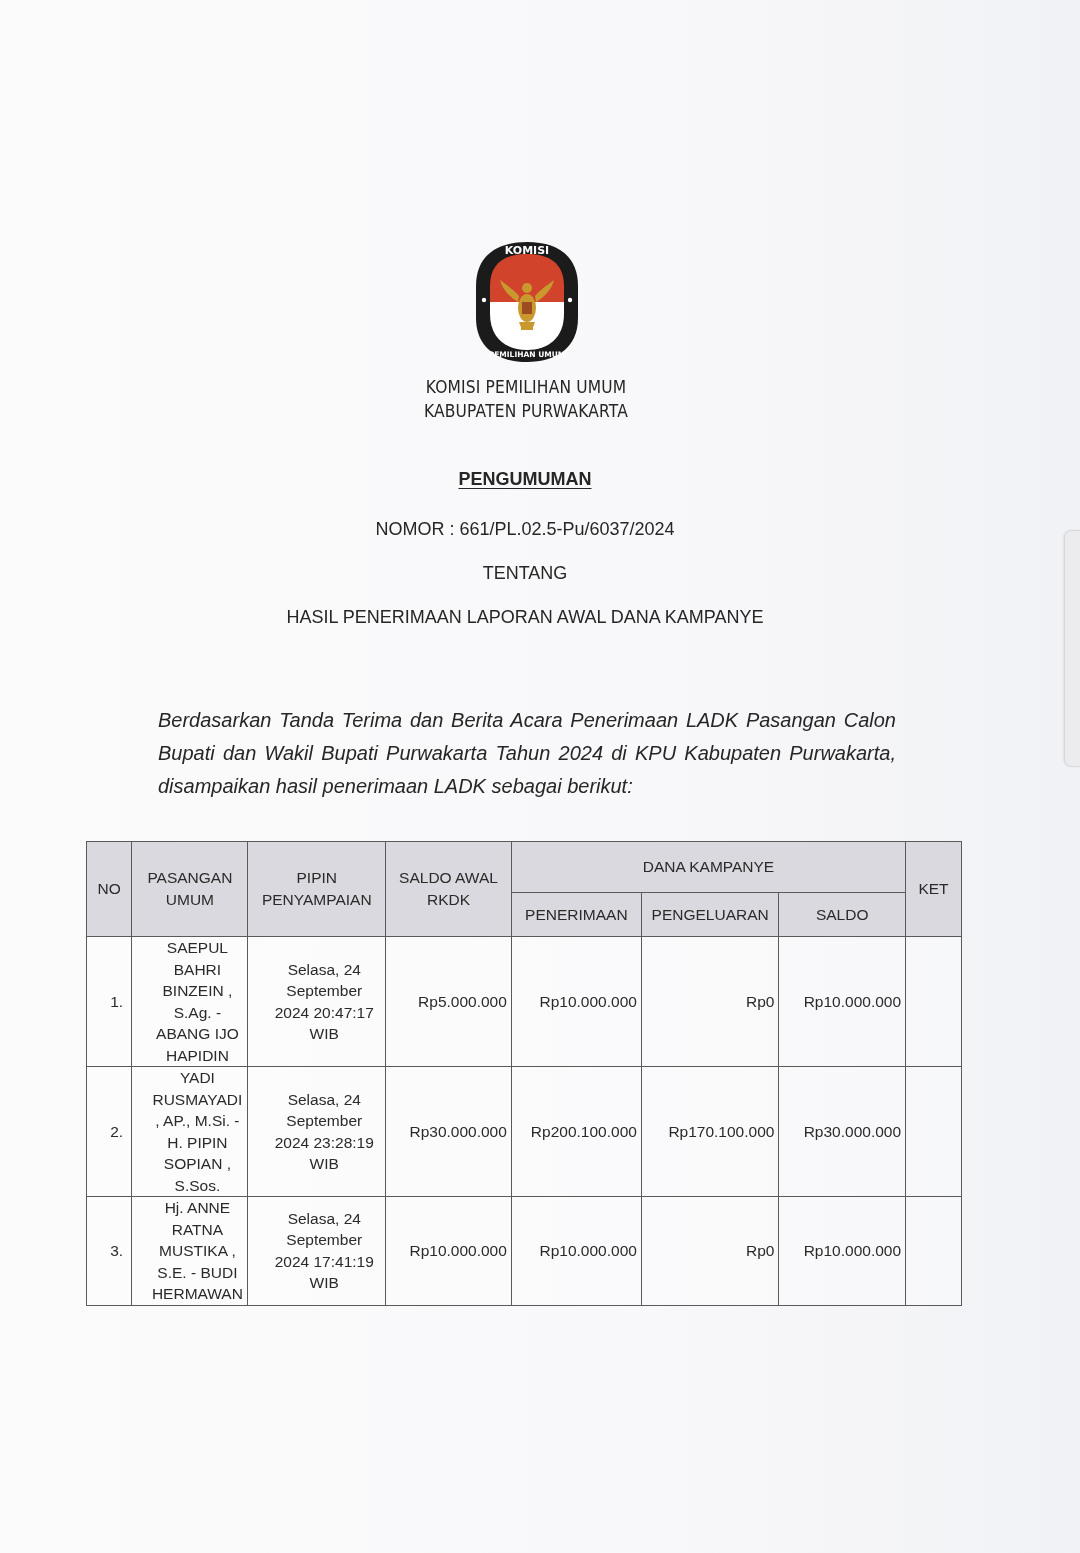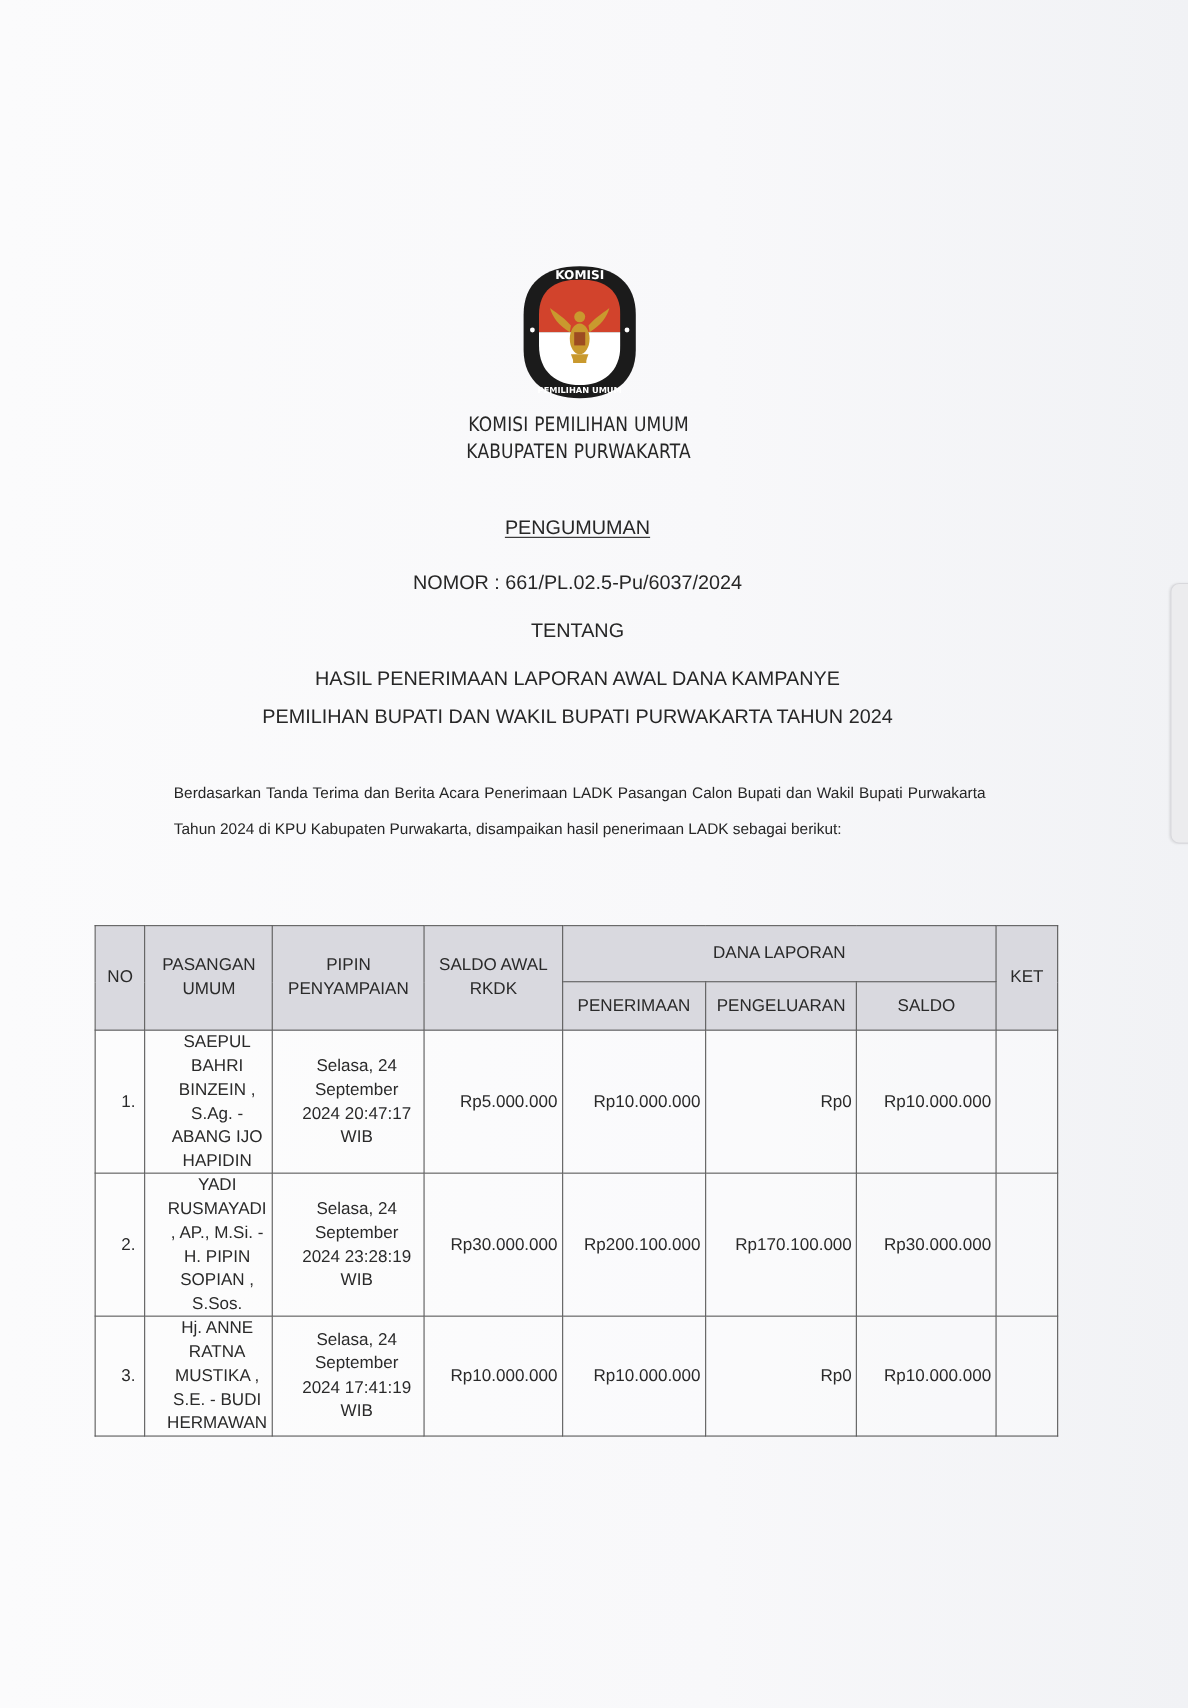--- a/index.html
+++ b/index.html
@@ -25,28 +25,28 @@
       position: absolute; left: 0; width: 1052px; text-align: center;
       font-family: "DejaVu Sans", sans-serif; font-size: 18px; letter-spacing: 0.2px;
       color: #262626; transform: scaleX(0.86);
     }
     .org.l1 { top: 376px; }
     .org.l2 { top: 400px; }
     .center-line {
       position: absolute; left: 0; width: 1050px; text-align: center;
       font-size: 18px; color: #262626;
     }
-    .title { top: 469px; text-decoration: underline; text-underline-offset: 3px; }
+    .title { top: 469px; text-decoration: underline; text-underline-offset: 3px; font-weight: bold; }
     .nomor { top: 519px; }
     .tentang { top: 563px; }
     .subj1 { top: 607px; }
     .subj2 { top: 641px; }
     .para {
-      position: absolute; left: 158px; width: 738px; font-size: 14px;
-      line-height: 33px; text-align: justify; color: #262626; top: 704px;
+      position: absolute; left: 158px; width: 738px; font-size: 20px;
+      line-height: 33px; text-align: justify; color: #262626; top: 704px; font-style: italic;
     }
     table.data {
       position: absolute; left: 86px; top: 841px; width: 876px;
       border-collapse: collapse; font-size: 15.5px; color: #2a2a2a;
     }
     table.data th, table.data td {
       border: 1.3px solid #5a5a5a; padding: 0 4px;
     }
     table.data th {
       background: #d9d9df; font-weight: normal; text-align: center; line-height: 22px;
@@ -86,42 +86,41 @@
     <text x="55" y="117" text-anchor="middle" font-family="DejaVu Sans, sans-serif" font-size="7.5" font-weight="bold" fill="#ffffff">PEMILIHAN UMUM</text>
   </svg>
 
   <div class="org l1">KOMISI PEMILIHAN UMUM</div>
   <div class="org l2">KABUPATEN PURWAKARTA</div>
 
   <div class="center-line title">PENGUMUMAN</div>
   <div class="center-line nomor">NOMOR : 661/PL.02.5-Pu/6037/2024</div>
   <div class="center-line subj1">HASIL PENERIMAAN LAPORAN AWAL DANA KAMPANYE</div>
   <div class="center-line tentang">TENTANG</div>
-  <div class="center-line subj2">PEMILIHAN BUPATI DAN WAKIL BUPATI PURWAKARTA TAHUN 2024</div>
 
   <div class="para">Berdasarkan Tanda Terima dan Berita Acara Penerimaan LADK Pasangan Calon Bupati dan Wakil Bupati Purwakarta Tahun 2024 di KPU Kabupaten Purwakarta, disampaikan hasil penerimaan LADK sebagai berikut:</div>
 
   <table class="data">
     <colgroup>
       <col style="width:46px">
         <col style="width:116px">
         <col style="width:139px">
         <col style="width:126px">
       <col style="width:127px">
         <col style="width:138px">
         <col style="width:127px">
         <col style="width:57px">
     </colgroup>
     <thead>
       <tr style="height:51px">
         <th rowspan="2">NO</th>
         <th rowspan="2">PASANGAN UMUM</th>
         <th rowspan="2">PIPIN PENYAMPAIAN</th>
         <th rowspan="2">SALDO AWAL RKDK</th>
-        <th colspan="3">DANA LAPORAN</th>
+        <th colspan="3">DANA KAMPANYE</th>
         <th rowspan="2">KET</th>
       </tr>
       <tr style="height:44px">
         <th>PENERIMAAN</th>
         <th>PENGELUARAN</th>
         <th>SALDO</th>
       </tr>
     </thead>
     <tbody>
       <tr style="height:130px">

